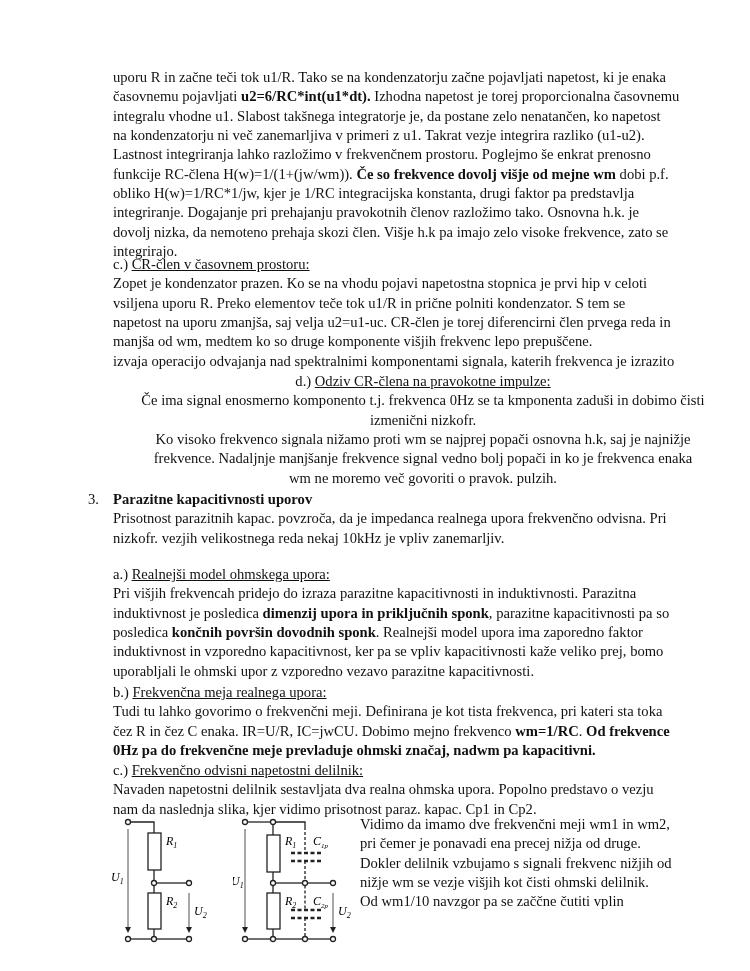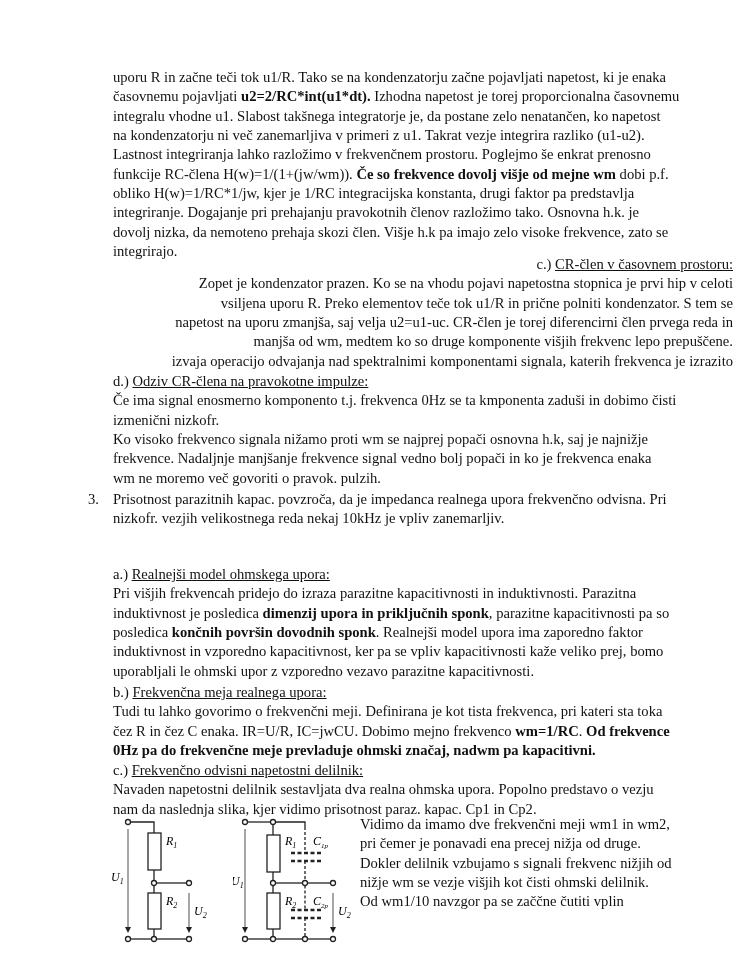--- a/index.html
+++ b/index.html
@@ -14,51 +14,52 @@
   .fig { position:absolute; }
   svg text { font-family:"Liberation Serif", serif; font-style:italic; }
 </style>
 </head>
 <body>
 
 <div class="page">
 
   <div class="block" id="para1" style="top:68px;">
       <span class="line"><span>uporu R in začne teči tok u1/R. Tako se na kondenzatorju začne pojavljati napetost, ki je enaka</span></span>
-      <span class="line"><span>časovnemu pojavljati </span><b>u2=2/RC*int(u1*dt).</b><span> Izhodna napetost je torej proporcionalna časovnemu</span></span>
+      <span class="line"><span>časovnemu pojavljati </span><b>u2=6/RC*int(u1*dt).</b><span> Izhodna napetost je torej proporcionalna časovnemu</span></span>
       <span class="line"><span>integralu vhodne u1. Slabost takšnega integratorje je, da postane zelo nenatančen, ko napetost</span></span>
       <span class="line"><span>na kondenzatorju ni več zanemarljiva v primeri z u1. Takrat vezje integrira razliko (u1-u2).</span></span>
       <span class="line"><span>Lastnost integriranja lahko razložimo v frekvenčnem prostoru. Poglejmo še enkrat prenosno</span></span>
       <span class="line"><span>funkcije RC-člena H(w)=1/(1+(jw/wm)). </span><b>Če so frekvence dovolj višje od mejne wm</b><span> dobi p.f.</span></span>
       <span class="line"><span>obliko H(w)=1/RC*1/jw, kjer je 1/RC integracijska konstanta, drugi faktor pa predstavlja</span></span>
       <span class="line"><span>integriranje.  Dogajanje pri prehajanju pravokotnih členov razložimo tako. Osnovna h.k. je</span></span>
       <span class="line"><span>dovolj nizka, da nemoteno prehaja skozi člen. Višje h.k pa imajo zelo visoke frekvence, zato se</span></span>
       <span class="line"><span>integrirajo.</span></span>
     </div>
 
-  <div class="block" id="sec_c" style="top:255px;text-align:right;">
+  <div class="block" id="sec_c" style="top:255px;">
       <span class="line"><span>c.) </span><u>CR-člen v časovnem prostoru:</u></span>
       <span class="line">Zopet je kondenzator prazen. Ko se na vhodu pojavi napetostna stopnica je prvi hip v celoti</span>
       <span class="line">vsiljena uporu R. Preko elementov teče tok u1/R in prične polniti kondenzator. S tem se</span>
       <span class="line">napetost na uporu zmanjša, saj velja u2=u1-uc. CR-člen je torej diferencirni člen prvega reda in</span>
       <span class="line">manjša od wm, medtem ko so druge komponente višjih frekvenc lepo prepuščene.</span>
       <span class="line">izvaja operacijo odvajanja nad spektralnimi komponentami signala, katerih frekvenca je izrazito</span>
     </div>
 
-  <div class="block" id="sec_d" style="top:372px;">
+  <div class="block" id="sec_d" style="top:372px;text-align:center;">
       <span class="line"><span>d.) </span><u>Odziv CR-člena na pravokotne impulze:</u></span>
       <span class="line">Če ima signal enosmerno komponento t.j. frekvenca 0Hz se ta kmponenta zaduši in dobimo čisti</span>
       <span class="line">izmenični nizkofr.</span>
       <span class="line">Ko visoko frekvenco signala nižamo proti wm se najprej popači osnovna h.k, saj je najnižje</span>
       <span class="line">frekvence. Nadaljnje manjšanje frekvence signal vedno bolj popači in ko je frekvenca enaka</span>
       <span class="line">wm ne moremo več govoriti o pravok. pulzih.</span>
     </div>
 
   <span class="num" style="top:490px; line-height:19.35px;">3.</span>
   <div class="block" id="sec3" style="top:490px;">
+      <span class="line"><b>Parazitne kapacitivnosti uporov</b></span>
       <span class="line">Prisotnost parazitnih kapac. povzroča, da je impedanca realnega upora frekvenčno odvisna. Pri</span>
       <span class="line">nizkofr. vezjih velikostnega reda nekaj 10kHz je vpliv zanemarljiv.</span>
     </div>
 
   <div class="block" id="sec3a" style="top:565px;font-family:Liberation Serif, serif;">
       <span class="line"><span>a.) </span><u>Realnejši model ohmskega upora:</u></span>
       <span class="line"><span>Pri višjih frekvencah pridejo do izraza parazitne kapacitivnosti in induktivnosti. Parazitna</span></span>
       <span class="line"><span>induktivnost je posledica </span><b>dimenzij upora in priključnih sponk</b><span>, parazitne kapacitivnosti pa so</span></span>
       <span class="line"><span>posledica </span><b>končnih površin dovodnih sponk</b><span>. Realnejši model upora ima zaporedno faktor</span></span>
       <span class="line"><span>induktivnost in vzporedno kapacitivnost, ker pa se vpliv kapacitivnosti kaže veliko prej, bomo</span></span>

